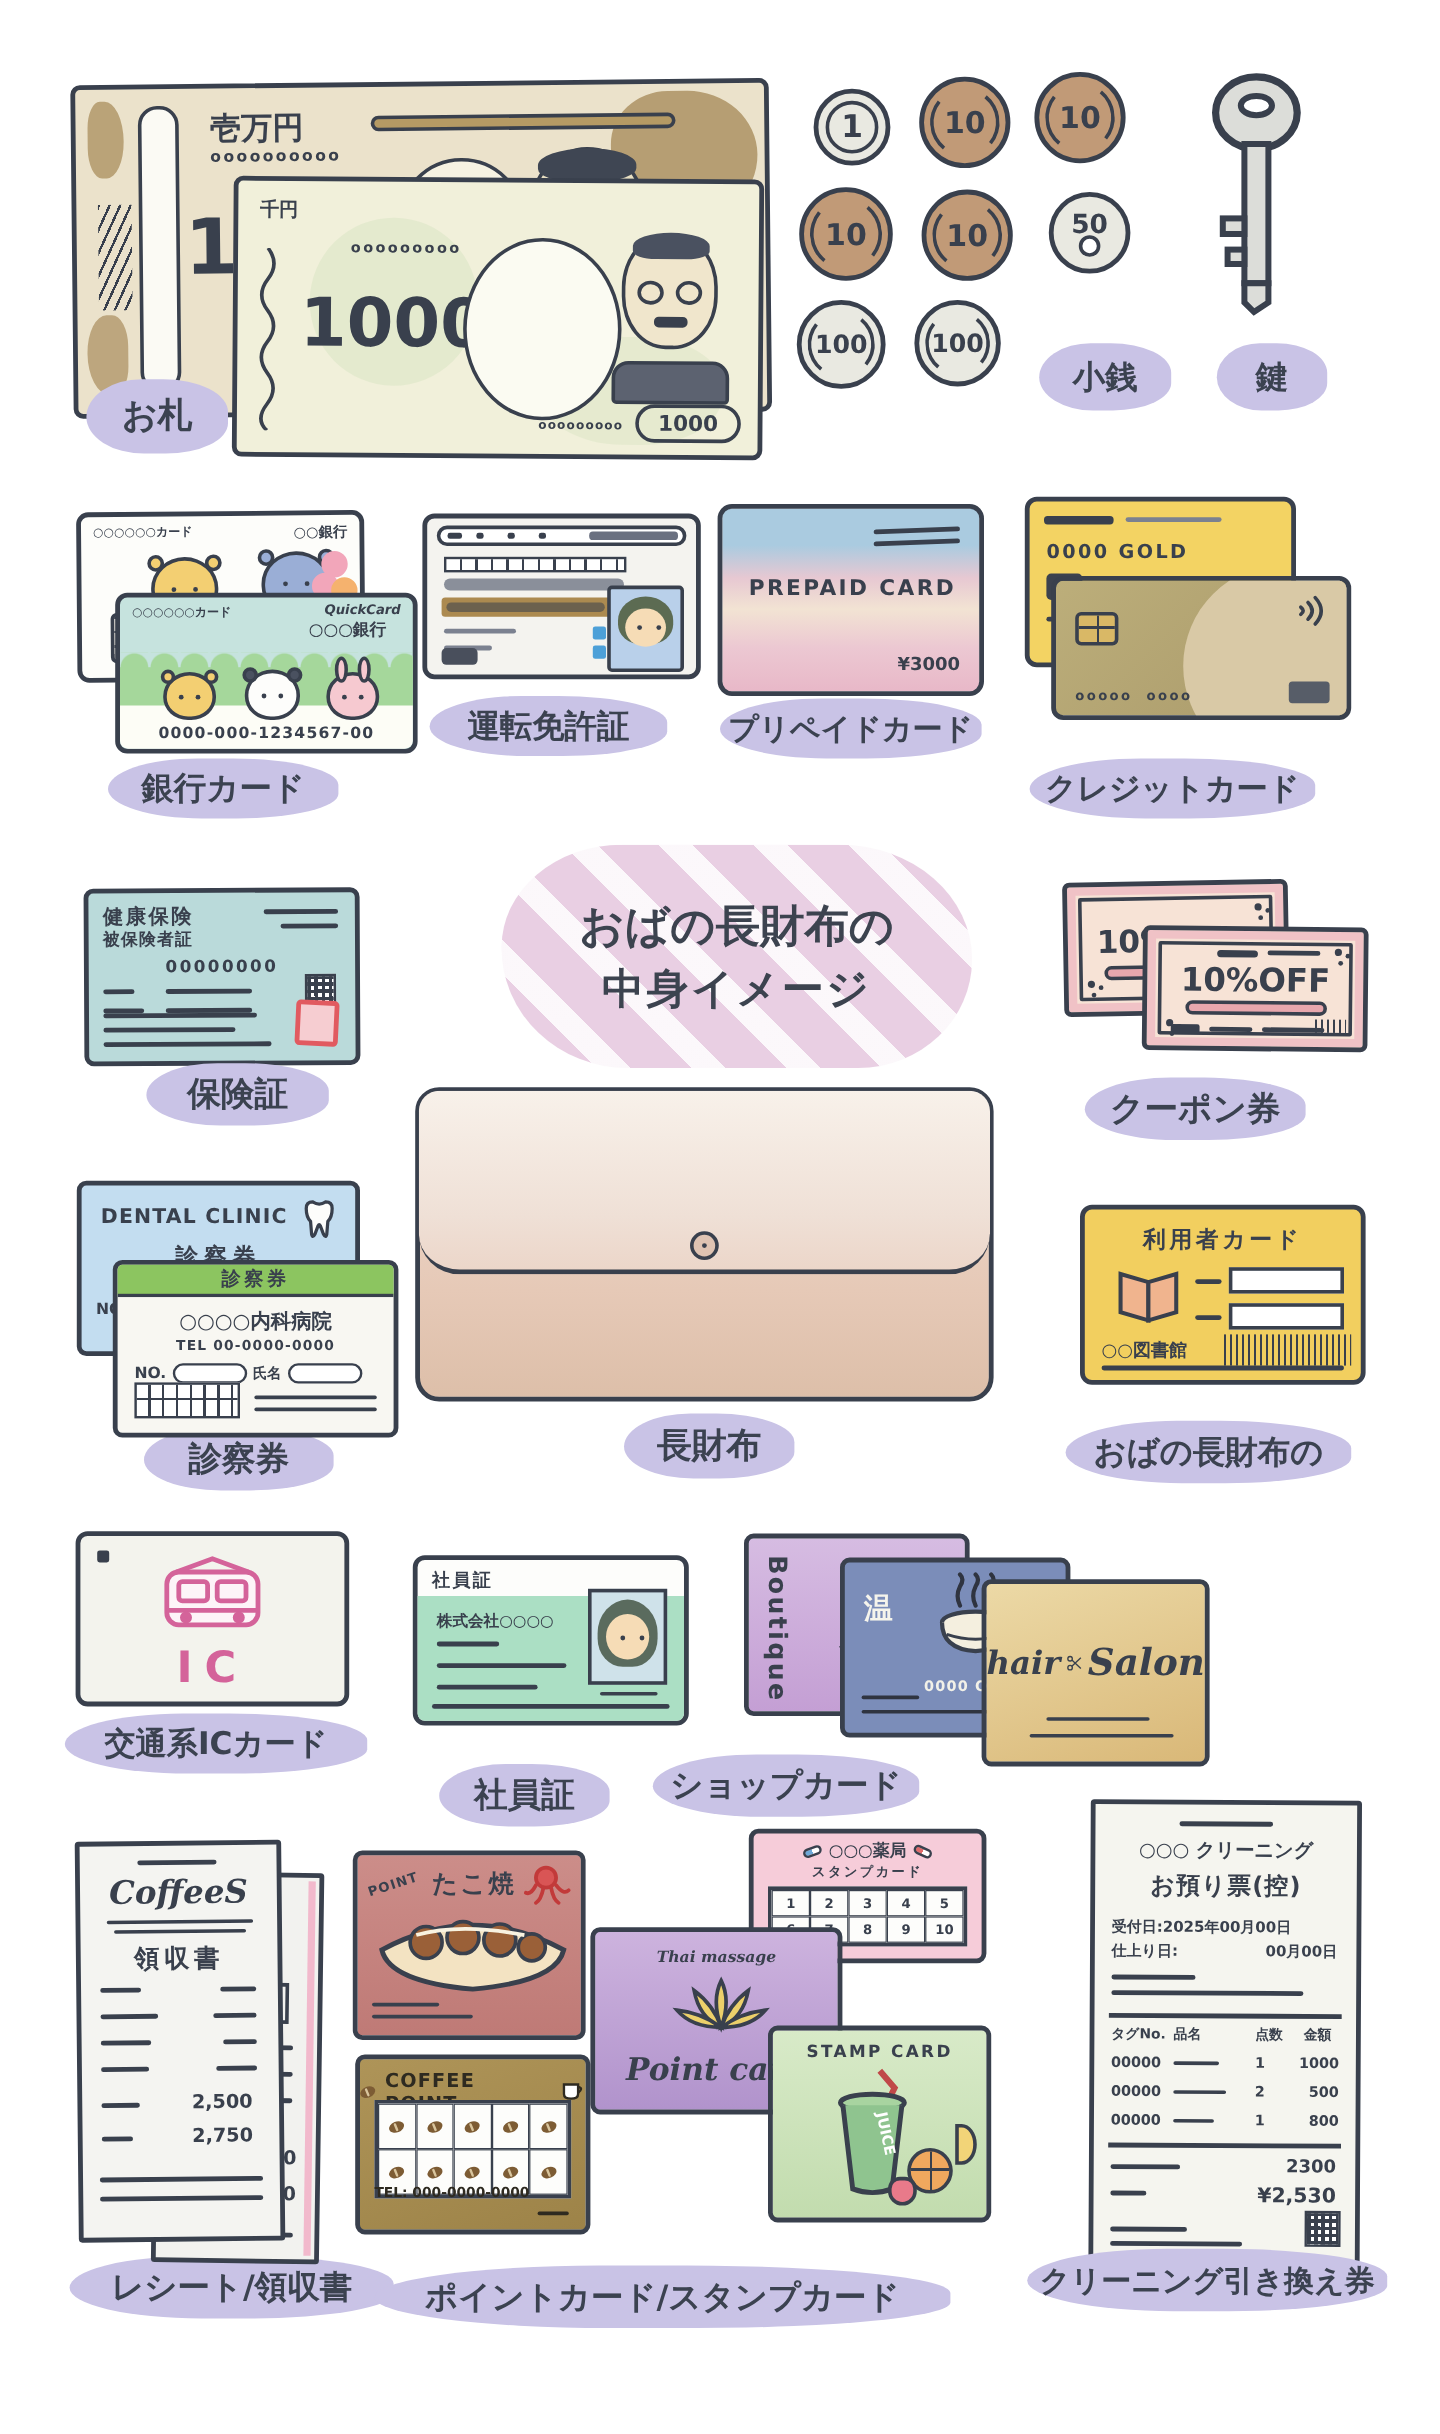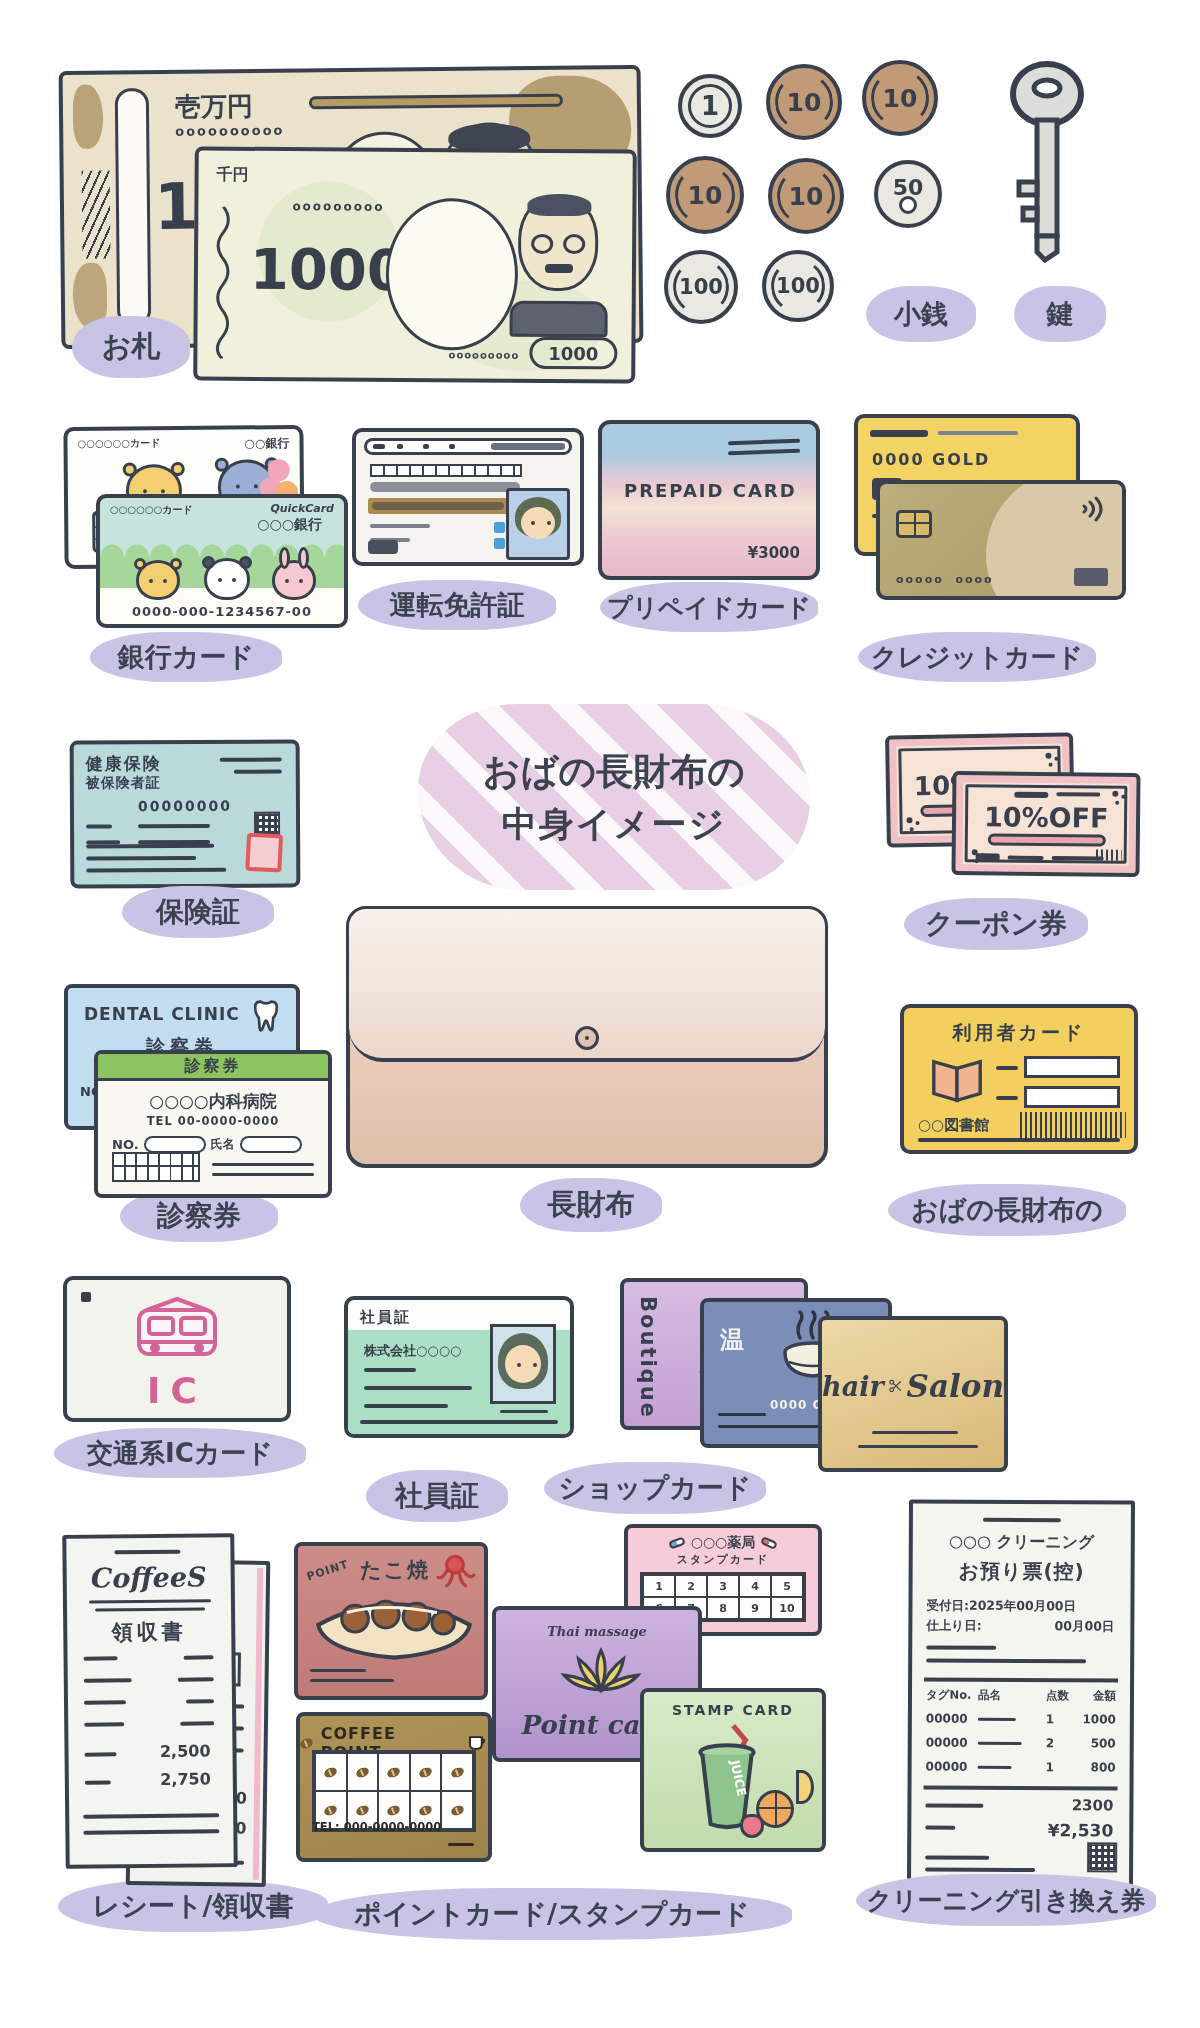--- a/index.html
+++ b/index.html
@@ -637,21 +637,21 @@
   <div class="txt" style="left:14px;top:94px;font-size:12.5px">受付日:2025年00月00日</div>
   <div class="txt" style="left:14px;top:114px;font-size:12.5px">仕上り日:</div>
   <div class="txt" style="right:16px;top:114px;font-size:12.5px">00月00日</div>
   <div class="bar" style="left:14px;top:142px;width:70px"></div>
   <div class="bar" style="left:14px;top:155px;width:160px"></div>
   <div class="abs" style="left:12px;right:12px;top:174px;height:4px;background:var(--ink)"></div>
   <div class="abs" style="left:14px;right:14px;top:184px;display:flex;font-weight:900;font-size:11.5px">
     <span style="width:52px">タグNo.</span>
     <span style="flex:1">品名</span>
     <span style="width:34px">点数</span>
-    <span style="width:36px;text-align:right">金額</span>
+    <span style="width:36px;text-align:center">金額</span>
   </div>
   <div class="abs" style="left:14px;right:14px;top:208px;display:flex;align-items:center;font-weight:700;font-size:12px">
     <span style="width:52px">00000</span>
     <span style="flex:1"><span class="bar" style="position:static;display:inline-block;width:38px;height:3.5px;vertical-align:middle"></span></span>
     <span style="width:34px">1</span>
     <span style="width:36px;text-align:right">1000</span>
   </div>
   <div class="abs" style="left:14px;right:14px;top:232px;display:flex;align-items:center;font-weight:700;font-size:12px">
     <span style="width:52px">00000</span>
     <span style="flex:1"><span class="bar" style="position:static;display:inline-block;width:44px;height:3.5px;vertical-align:middle"></span></span>

